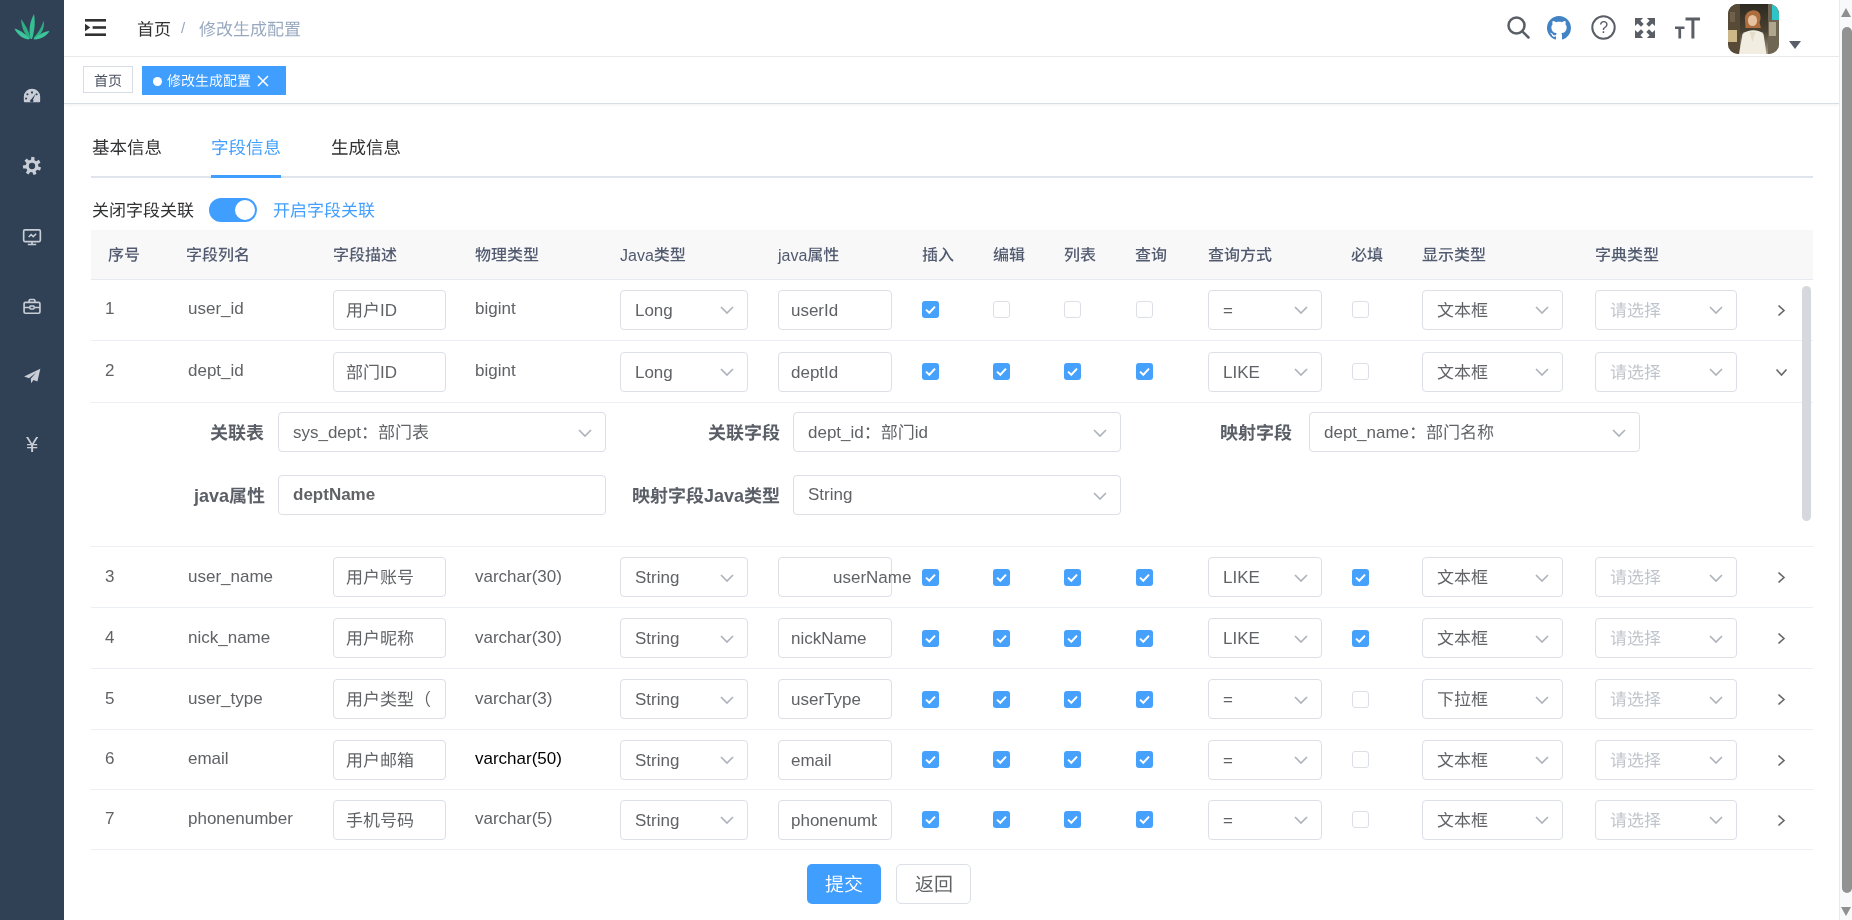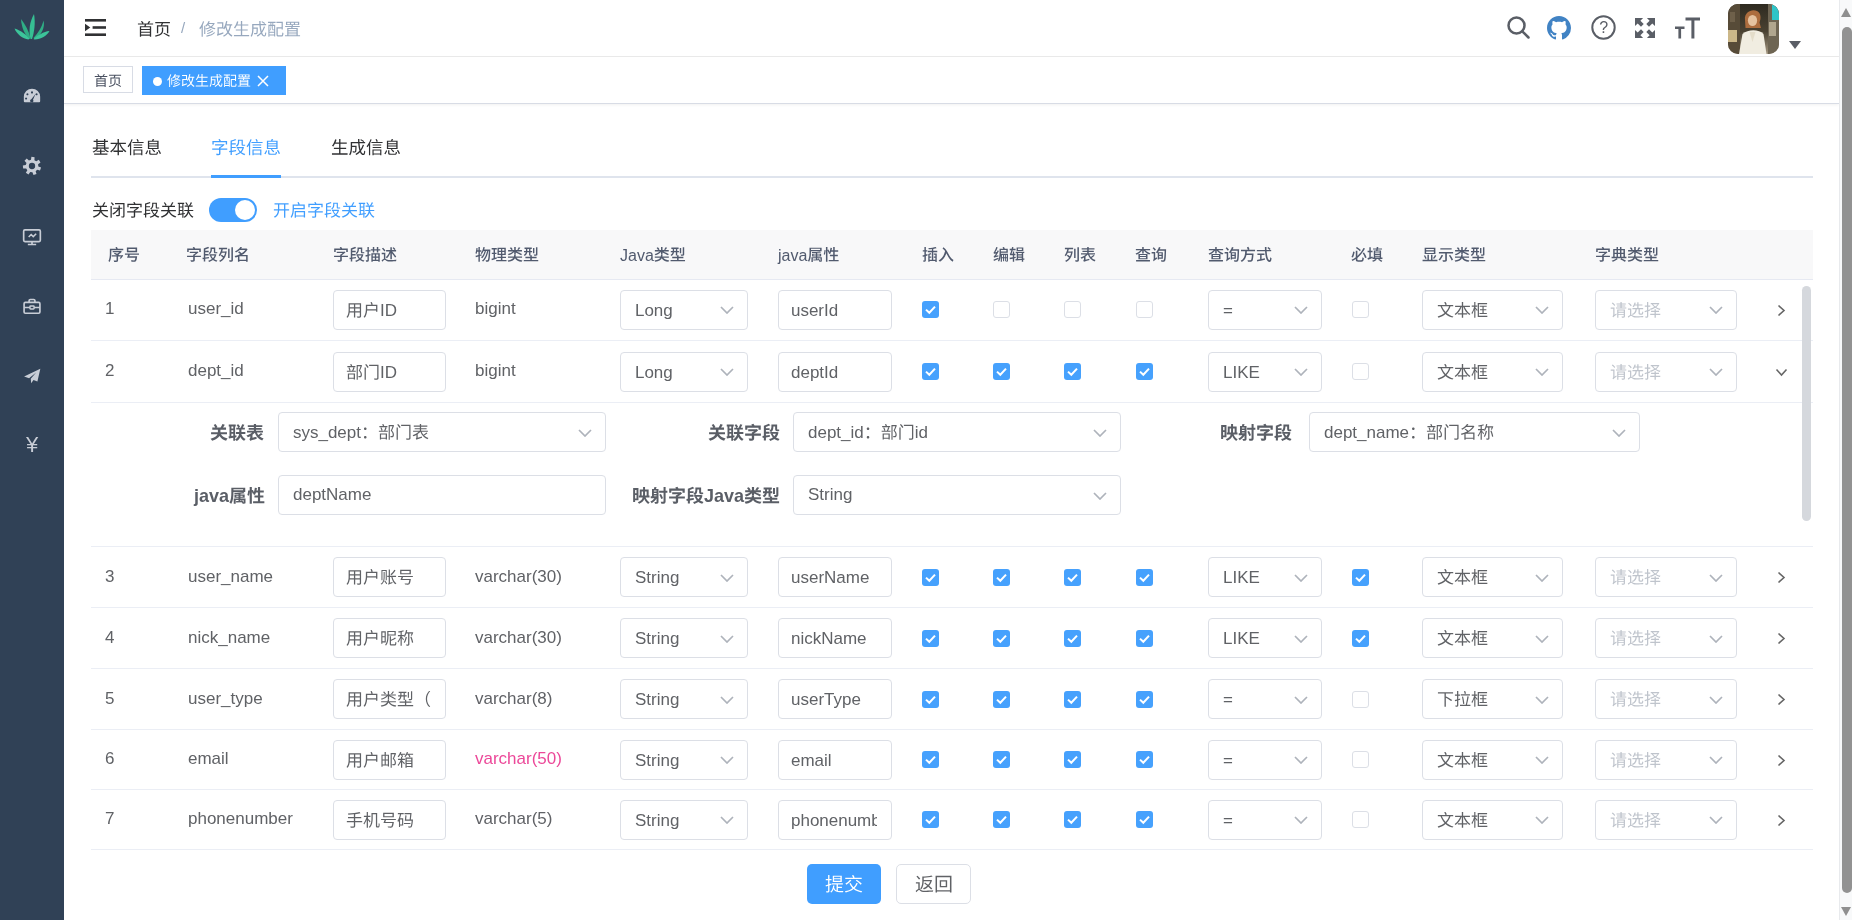--- a/index.html
+++ b/index.html
@@ -484,21 +484,21 @@
     </div>
     <span class="t" style="left:475px;top:567.6px;font-size:17px;color:#606266;font-weight:normal;">varchar(30)</span>
     <div class="abs" style="left:620px;top:557.0px;width:128px;height:40px;background:#fff;border:1px solid #dcdfe6;border-radius:4px"></div>
     <svg class="abs" style="left:720px;top:573.5px" width="14" height="8" viewBox="0 0 14 8" fill="none" stroke="#aeb3bb" stroke-width="1.7">
       <path d="M1 1 L7 7 L13 1"></path>
     </svg>
     <svg class="s" style="left:635px;top:569.0px;width:44.4px;height:17px;" viewBox="0 -845 2612 1000" preserveAspectRatio="xMinYMin meet" fill="#606266">
       <text x="0" y="0" font-size="1000">String</text>
     </svg>
     <div class="abs" style="left:778px;top:557.0px;width:114px;height:40px;background:#fff;border:1px solid #dcdfe6;border-radius:4px"></div>
-    <div class="abs" style="left:791px;top:569.0px;width:86px;height:17px;overflow:hidden">
+    <div class="abs" style="left:833px;top:569.0px;width:86px;height:17px;overflow:hidden">
       <svg class="s" style="left:0;top:0;width:78.4px;height:17px" viewBox="0 -845 4613 1000" preserveAspectRatio="xMinYMin meet" fill="#606266">
         <text x="0" y="0" font-size="1000">userName</text>
       </svg>
     </div>
     <div class="abs" style="left:922.0px;top:568.5px;width:17px;height:17px;border-radius:3px;background:#46a1fd"></div>
     <svg class="abs" style="left:922.0px;top:568.5px" width="17" height="17" viewBox="0 0 17 17" fill="none" stroke="#fff" stroke-width="2">
       <path d="M4 8.6 L7.3 11.8 L13 5.6"></path>
     </svg>
     <div class="abs" style="left:993.0px;top:568.5px;width:17px;height:17px;border-radius:3px;background:#46a1fd"></div>
     <svg class="abs" style="left:993.0px;top:568.5px" width="17" height="17" viewBox="0 0 17 17" fill="none" stroke="#fff" stroke-width="2">
@@ -622,21 +622,21 @@
     <div class="abs" style="left:333px;top:679.0px;width:113px;height:40px;background:#fff;border:1px solid #dcdfe6;border-radius:4px"></div>
     <div class="abs" style="left:346px;top:691.0px;width:96px;height:17px;overflow:hidden">
       <svg class="s" style="left:0;top:0;width:85.0px;height:17px" viewBox="0 -845 5000 1000" preserveAspectRatio="xMinYMin meet" fill="#606266">
         <use href="#r用" x="0"></use>
         <use href="#r户" x="1000"></use>
         <use href="#r类" x="2000"></use>
         <use href="#r型" x="3000"></use>
         <use href="#r（" x="4000"></use>
       </svg>
     </div>
-    <span class="t" style="left:475px;top:689.6px;font-size:17px;color:#606266;font-weight:normal;">varchar(8)</span>
+    <span class="t" style="left:475px;top:689.6px;font-size:17px;color:#606266;font-weight:normal;">varchar(3)</span>
     <div class="abs" style="left:620px;top:679.0px;width:128px;height:40px;background:#fff;border:1px solid #dcdfe6;border-radius:4px"></div>
     <svg class="abs" style="left:720px;top:695.5px" width="14" height="8" viewBox="0 0 14 8" fill="none" stroke="#aeb3bb" stroke-width="1.7">
       <path d="M1 1 L7 7 L13 1"></path>
     </svg>
     <svg class="s" style="left:635px;top:691.0px;width:44.4px;height:17px;" viewBox="0 -845 2612 1000" preserveAspectRatio="xMinYMin meet" fill="#606266">
       <text x="0" y="0" font-size="1000">String</text>
     </svg>
     <div class="abs" style="left:778px;top:679.0px;width:114px;height:40px;background:#fff;border:1px solid #dcdfe6;border-radius:4px"></div>
     <div class="abs" style="left:791px;top:691.0px;width:86px;height:17px;overflow:hidden">
       <svg class="s" style="left:0;top:0;width:69.9px;height:17px" viewBox="0 -845 4113 1000" preserveAspectRatio="xMinYMin meet" fill="#606266">
@@ -692,21 +692,21 @@
     <span class="t" style="left:188px;top:750.1px;font-size:17px;color:#606266;font-weight:normal;">email</span>
     <div class="abs" style="left:333px;top:739.5px;width:113px;height:40px;background:#fff;border:1px solid #dcdfe6;border-radius:4px"></div>
     <div class="abs" style="left:346px;top:751.5px;width:96px;height:17px;overflow:hidden">
       <svg class="s" style="left:0;top:0;width:68.0px;height:17px" viewBox="0 -845 4000 1000" preserveAspectRatio="xMinYMin meet" fill="#606266">
         <use href="#r用" x="0"></use>
         <use href="#r户" x="1000"></use>
         <use href="#r邮" x="2000"></use>
         <use href="#r箱" x="3000"></use>
       </svg>
     </div>
-    <span class="t" style="left:475px;top:750.1px;font-size:17px;color:#ec4899;font-weight:normal;">varchar(50)</span>
+    <span class="t" style="left:475px;top:750.1px;font-size:17px;color:#000000;font-weight:normal;">varchar(50)</span>
     <div class="abs" style="left:620px;top:739.5px;width:128px;height:40px;background:#fff;border:1px solid #dcdfe6;border-radius:4px"></div>
     <svg class="abs" style="left:720px;top:756.0px" width="14" height="8" viewBox="0 0 14 8" fill="none" stroke="#aeb3bb" stroke-width="1.7">
       <path d="M1 1 L7 7 L13 1"></path>
     </svg>
     <svg class="s" style="left:635px;top:751.5px;width:44.4px;height:17px;" viewBox="0 -845 2612 1000" preserveAspectRatio="xMinYMin meet" fill="#606266">
       <text x="0" y="0" font-size="1000">String</text>
     </svg>
     <div class="abs" style="left:778px;top:739.5px;width:114px;height:40px;background:#fff;border:1px solid #dcdfe6;border-radius:4px"></div>
     <div class="abs" style="left:791px;top:751.5px;width:86px;height:17px;overflow:hidden">
       <svg class="s" style="left:0;top:0;width:40.6px;height:17px" viewBox="0 -845 2390 1000" preserveAspectRatio="xMinYMin meet" fill="#606266">
@@ -878,21 +878,21 @@
       <use href="#r门" x="7004"></use>
       <use href="#r名" x="8004"></use>
       <use href="#r称" x="9004"></use>
     </svg>
     <svg class="s" style="left:194.0px;top:486.6px;width:71.0px;height:18px;" viewBox="0 -845 3946 1000" preserveAspectRatio="xMinYMin meet" fill="#5a5e66">
       <text x="0" y="0" font-size="1000" font-weight="bold">java</text>
       <use href="#b属" x="1946"></use>
       <use href="#b性" x="2946"></use>
     </svg>
     <div class="abs" style="left:278px;top:475px;width:328px;height:40px;background:#fff;border:1px solid #dcdfe6;border-radius:4px"></div>
-    <span class="t" style="left:293px;top:485.6px;font-size:17px;color:#606266;font-weight:normal;">deptName</span>
+    <span class="t" style="left:293px;top:485.6px;font-size:17px;color:#606266;font-weight:bold;">deptName</span>
     <svg class="s" style="left:632.0px;top:486.6px;width:148.0px;height:18px;" viewBox="0 -845 8225 1000" preserveAspectRatio="xMinYMin meet" fill="#5a5e66">
       <use href="#b映" x="0"></use>
       <use href="#b射" x="1000"></use>
       <use href="#b字" x="2000"></use>
       <use href="#b段" x="3000"></use>
       <text x="4000" y="0" font-size="1000" font-weight="bold">Java</text>
       <use href="#b类" x="6225"></use>
       <use href="#b型" x="7225"></use>
     </svg>
     <div class="abs" style="left:793px;top:475px;width:328px;height:40px;background:#fff;border:1px solid #dcdfe6;border-radius:4px"></div>

